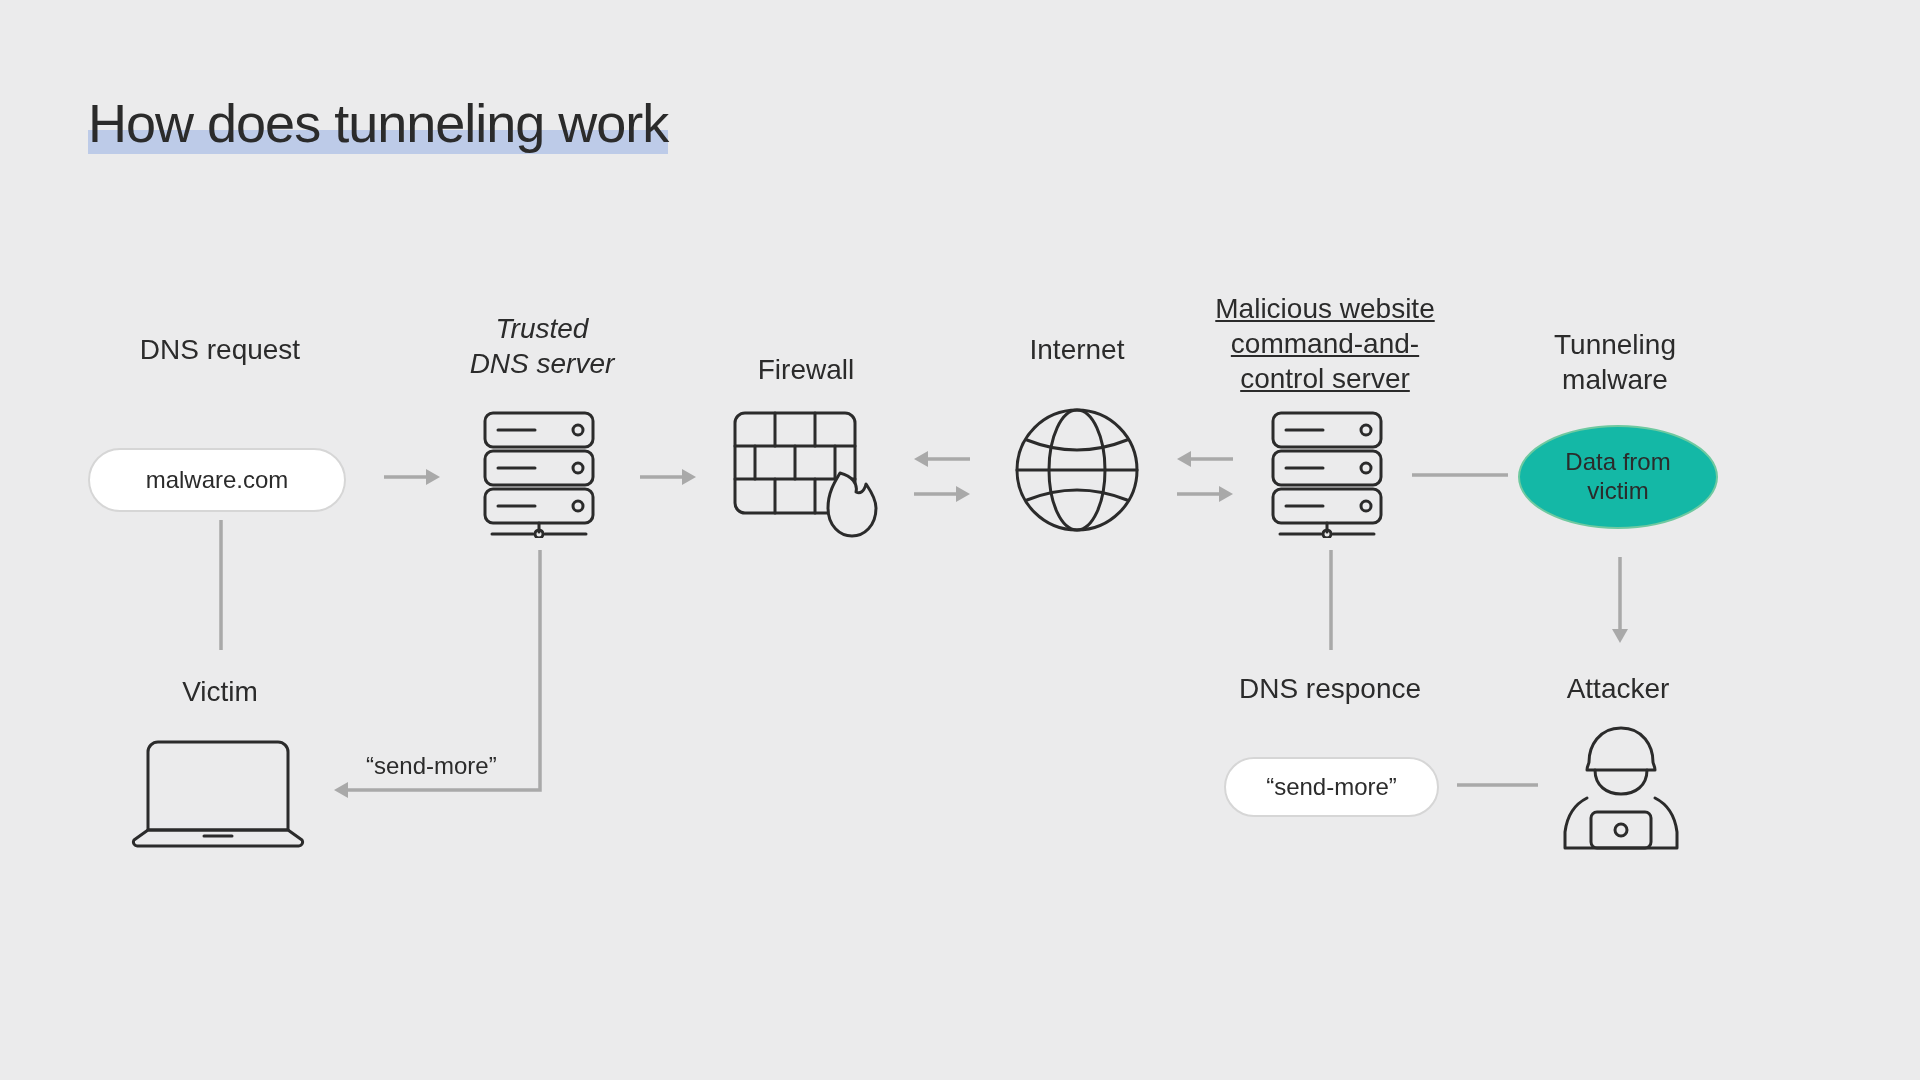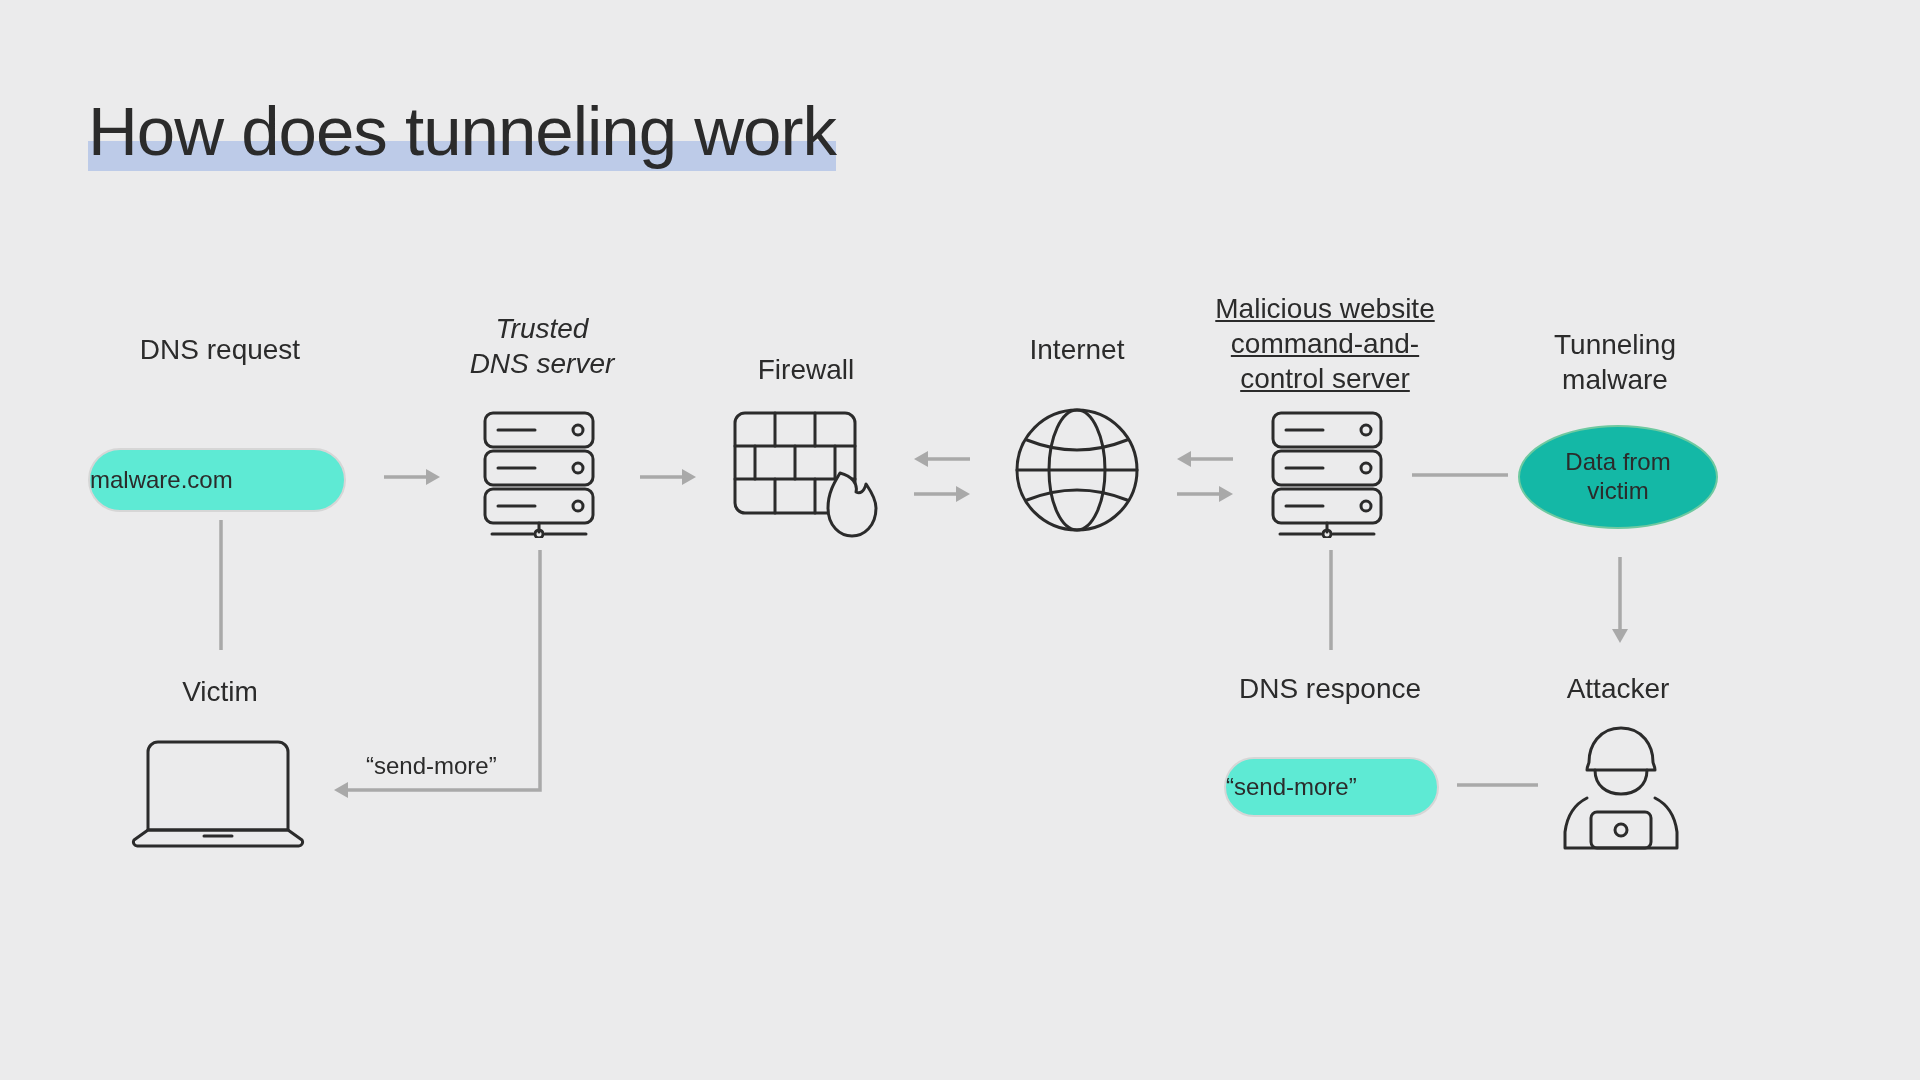--- a/index.html
+++ b/index.html
@@ -9,44 +9,44 @@
     background: #ebebec;
     font-family: -apple-system, BlinkMacSystemFont, "Segoe UI", Helvetica, Arial, sans-serif;
     color: #2b2b2b;
     position: relative;
     overflow: hidden;
   }
   .title {
     position: absolute;
     left: 88px;
     top: 92px;
-    font-size: 69px;
+    font-size: 54px;
     font-weight: 400;
     letter-spacing: -1px;
   }
   .title-highlight {
     display: inline-block;
     background: linear-gradient(to top, #bdcbe8 0%, #bdcbe8 38%, transparent 38%);
   }
   .label {
     position: absolute;
     font-size: 28px;
     text-align: center;
     color: #2b2b2b;
     line-height: 1.25;
   }
   .pill {
     position: absolute;
-    background: #5eead4;
+    background: #ffffff;
     border: 2px solid #d6d6d6;
     border-radius: 40px;
     font-size: 24px;
     display: flex;
     align-items: center;
-    justify-content: flex-start;
+    justify-content: center;
   }
   .oval {
     position: absolute;
     background: #14b8a6;
     border: 2px solid #6fc9a0;
     border-radius: 50%;
     font-size: 24px;
     display: flex;
     align-items: center;
     justify-content: center;

